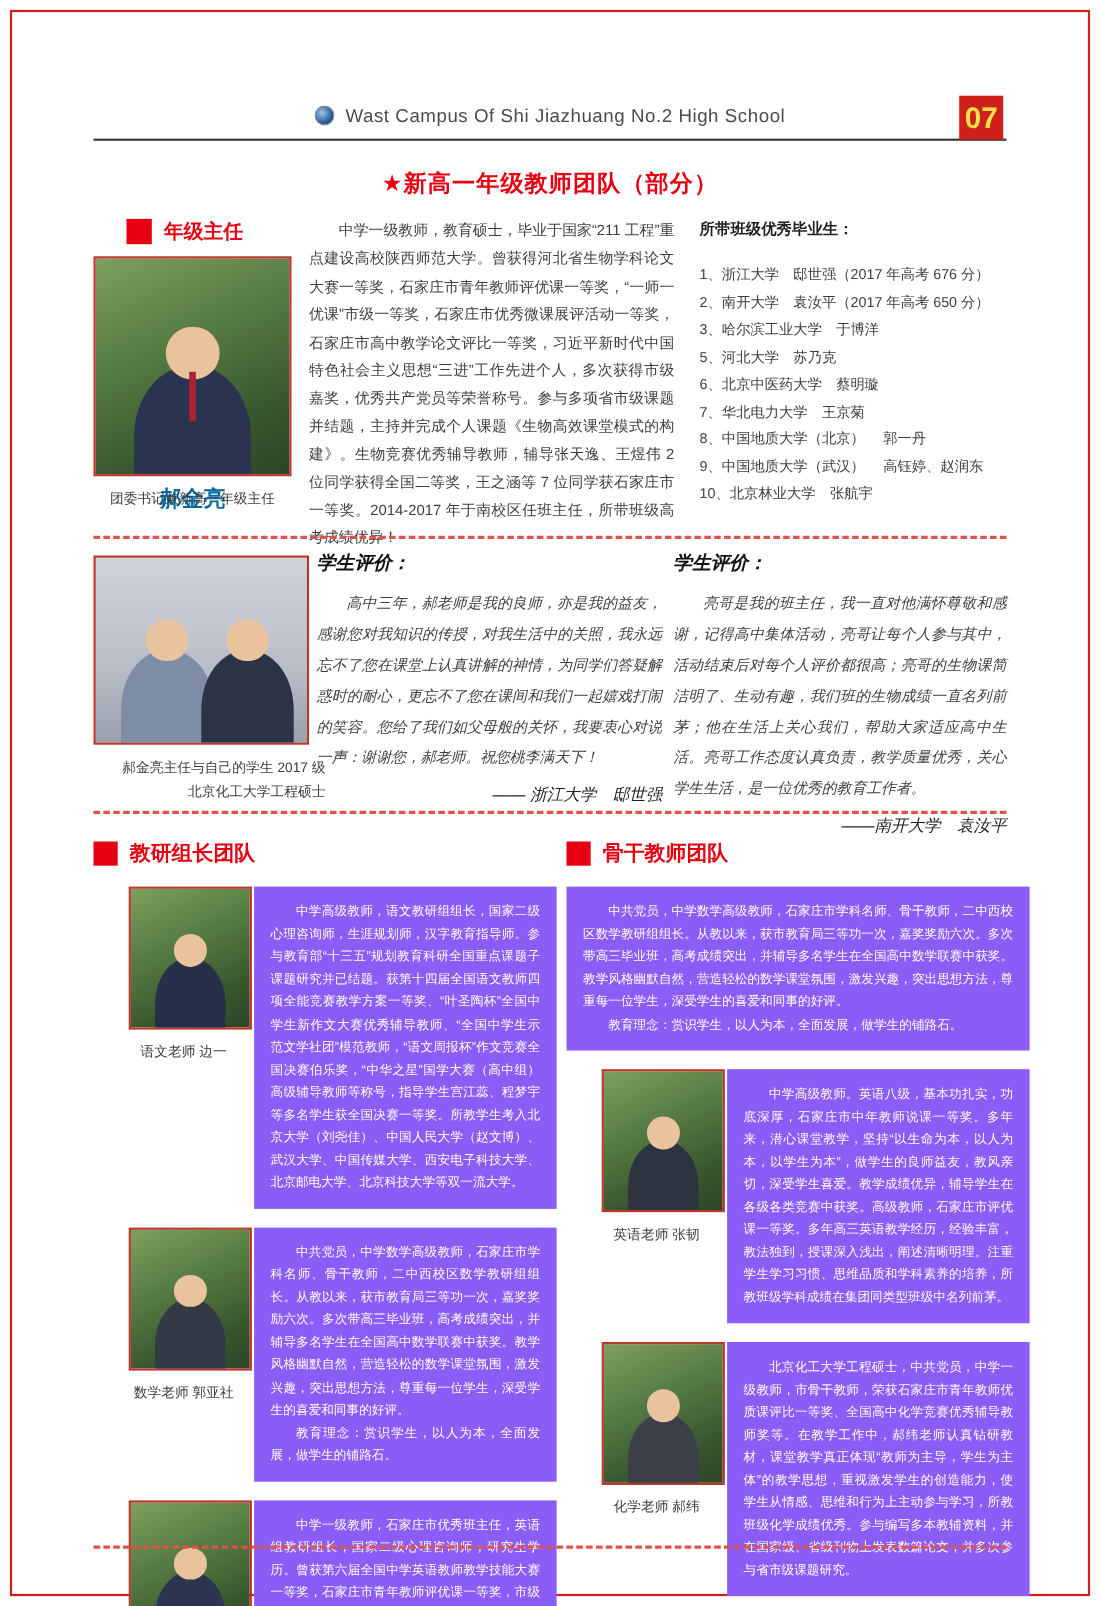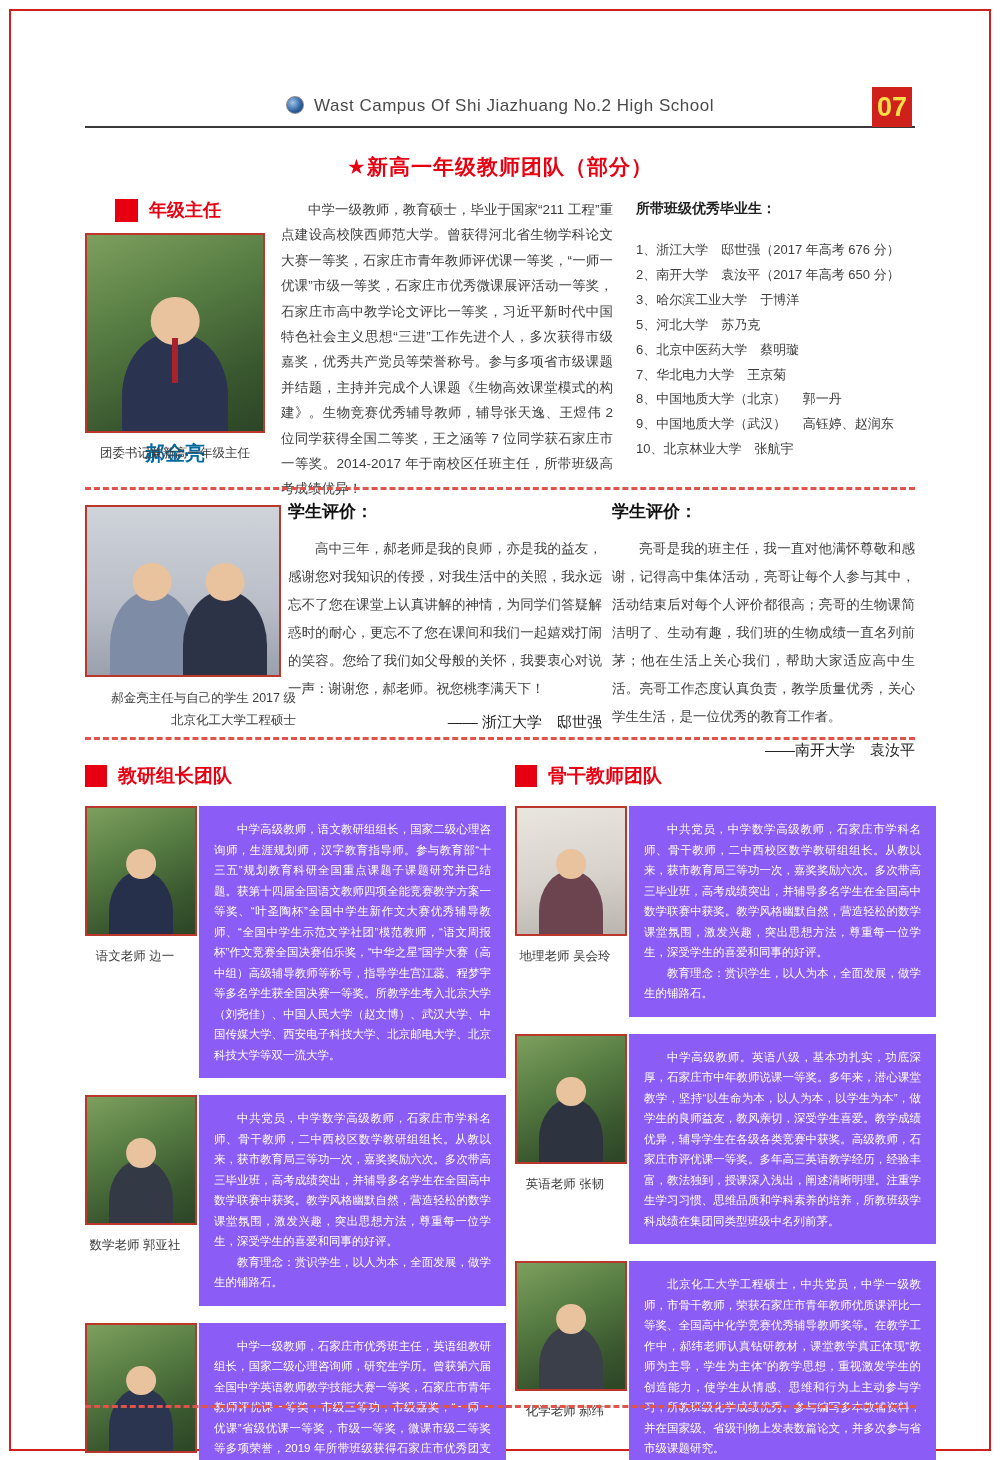--- a/index.html
+++ b/index.html
@@ -47,33 +47,33 @@
   .grads-title{font-weight:bold;font-size:14px;color:#1f1f1f;margin-bottom:20px;}
   .grad-item{font-size:13px;line-height:24.9px;}
 
   .dash{position:absolute;left:85px;width:830px;border-top:3px dashed #e0534b;}
   .dv1{top:487px;} .dv2{top:737px;} .dv3{top:1405px;}
 
   
   .e-photo{position:absolute;left:85px;top:505px;width:196px;height:172px;}
   .e-cap{position:absolute;left:70px;top:687px;width:226px;text-align:right;font-size:12.5px;color:#3d3d3d;line-height:22px;}
   .e-cap span{display:block;}
-  .eval{position:absolute;top:500px;}
+  .eval{position:absolute;top:500px;font-style:italic;}
   .ev-left{left:288px;width:314px;} .ev-right{left:612px;width:303px;}
   .e-head{font-size:17px;font-weight:bold;color:#111;margin:0 0 12px 0;}
   .e-text{font-size:13.5px;line-height:28px;color:#3d3d3d;text-align:justify;text-indent:2em;margin:0;}
   .e-sig{margin-top:10px;text-align:right;font-size:15px;color:#222;}
 
   
   .team-col{position:absolute;top:763px;width:421px;}
   .tc-left{left:85px;} .tc-right{left:515px;}
   .team-col .sec-head{font-size:19px;}
   .team-col .sec-head .sq{width:22px;height:22px;}
   .t-card{display:flex;gap:14px;margin-top:17px;align-items:flex-start;}
-  .t-side{width:100px;flex:none;}
+  .t-side{width:100px;flex:none;margin-left:32px;}
   .t-photo{width:112px;height:130px;}
   .t-cap{margin-top:12px;text-align:center;font-size:12.5px;color:#3d3d3d;}
   .t-box{flex:1;background:#8b5cf6;color:#fff;padding:13px 15px;font-size:11.5px;line-height:20.5px;text-align:justify;}
   .t-box p{margin:0;text-indent:2em;}
   .t-box p:empty{display:none;}
 </style>
 </head>
 <body>
 
 <div class="page">
@@ -184,26 +184,20 @@
     </div>
   </div>
 
   <div class="team-col tc-right">
     <div class="sec-head">
       <span class="sq"></span>
       <span>骨干教师团队</span>
     </div>
 
     <div class="t-card">
-      <div class="t-side">
-        <div class="photo ph-indoor t-photo">
-          <span class="person" style="--suit:#6b4450;"></span>
-        </div>
-        <div class="t-cap">地理老师 吴会玲</div>
-      </div>
       <div class="t-box">
         <p>中共党员，中学数学高级教师，石家庄市学科名师、骨干教师，二中西校区数学教研组组长。从教以来，获市教育局三等功一次，嘉奖奖励六次。多次带高三毕业班，高考成绩突出，并辅导多名学生在全国高中数学联赛中获奖。教学风格幽默自然，营造轻松的数学课堂氛围，激发兴趣，突出思想方法，尊重每一位学生，深受学生的喜爱和同事的好评。</p>
         <p>教育理念：赏识学生，以人为本，全面发展，做学生的铺路石。</p>
       </div>
     </div>
 
     <div class="t-card">
       <div class="t-side">
         <div class="photo ph-green t-photo">
           <span class="person" style="--suit:#2e3340;"></span>

